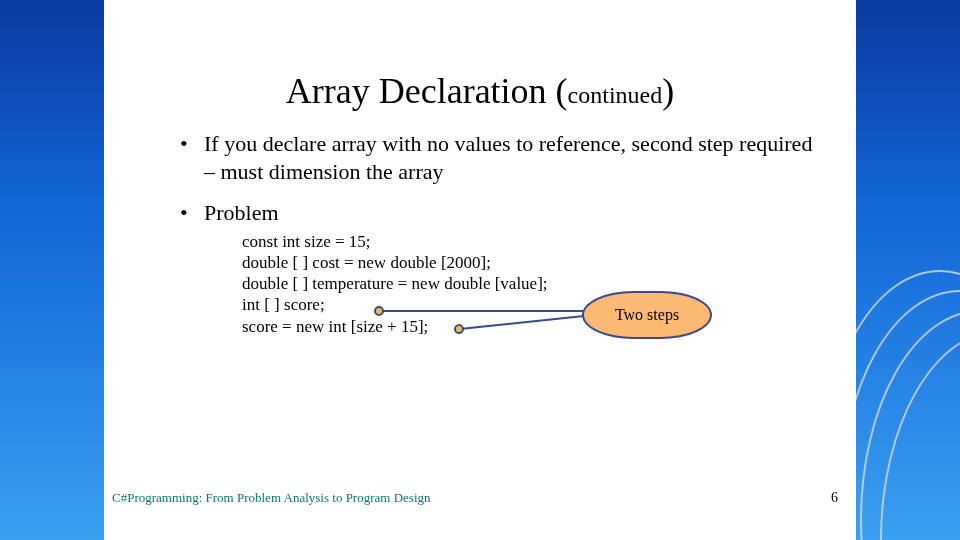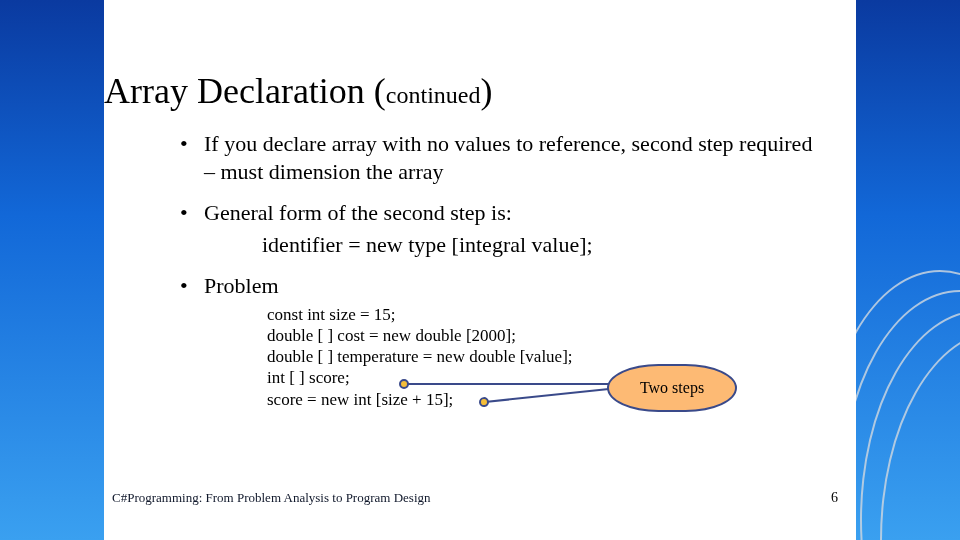--- a/index.html
+++ b/index.html
@@ -24,38 +24,39 @@
   }
   .decor .arc {
     position: absolute;
     border: 2px solid #c8d4e0;
     border-radius: 50%;
     background: transparent;
   }
   h1.title {
     position: absolute;
     top: 70px; left: 0; right: 0;
+    text-align: center;
     font-weight: normal;
     font-size: 36px;
   }
   h1.title .sub { font-size: 24px; }
   .body {
     position: absolute;
     top: 130px;
     left: 70px;
     right: 40px;
     font-size: 22px;
     line-height: 1.25;
   }
   ul.bullets { list-style: none; }
   ul.bullets > li { position: relative; padding-left: 30px; margin-bottom: 14px; }
   ul.bullets > li::before { content: "•"; position: absolute; left: 6px; top: 0; }
   .formline { margin-left: 58px; margin-top: 4px; font-size: 22px; }
   .examples-block {
-    margin-left: 63px;
+    margin-left: 38px;
     margin-top: 4px;
     font-size: 17px;
     line-height: 1.25;
     position: relative;
   }
   .examples-block .line { white-space: nowrap; }
   .callout {
     position: absolute;
     left: 340px; top: 60px;
     width: 130px; height: 48px;
@@ -78,21 +79,21 @@
     position: absolute; left: -6px; top: -4px;
     width: 10px; height: 10px;
     background: #f4be3a;
     border: 2px solid #3a4a8a;
     border-radius: 6px;
   }
   .footer-left {
     position: absolute;
     left: 8px; bottom: 34px;
     font-size: 13px;
-    color: #0f172a;
+    color: #0f766e;
   }
   .footer-right {
     position: absolute;
     right: 18px; bottom: 34px;
     font-size: 14px;
     color: #000;
   }
 </style>
 </head>
 <body>
@@ -111,24 +112,20 @@
     <h1 class="title">
       <span>Array Declaration (</span><span class="sub">continued</span><span>)</span>
     </h1>
 
     <div class="body">
       <ul class="bullets">
         <li>
           <span>If you declare array with no values to reference, second step required – must dimension the array</span>
         </li>
         <li>
-          <span>General form of the second step is:</span>
-          <div class="formline">identifier = new type [integral value];</div>
-        </li>
-        <li>
           <span>Problem</span>
           <div class="examples-block">
             <div class="line">const int size = 15;</div>
             <div class="line">double [ ] cost = new double [2000];</div>
             <div class="line">double [ ] temperature = new double [value];</div>
             <div class="line">int [ ] score;</div>
             <div class="line">score = new int [size + 15];</div>
 
             <div class="connector c1">
                 <span class="cap"></span>

